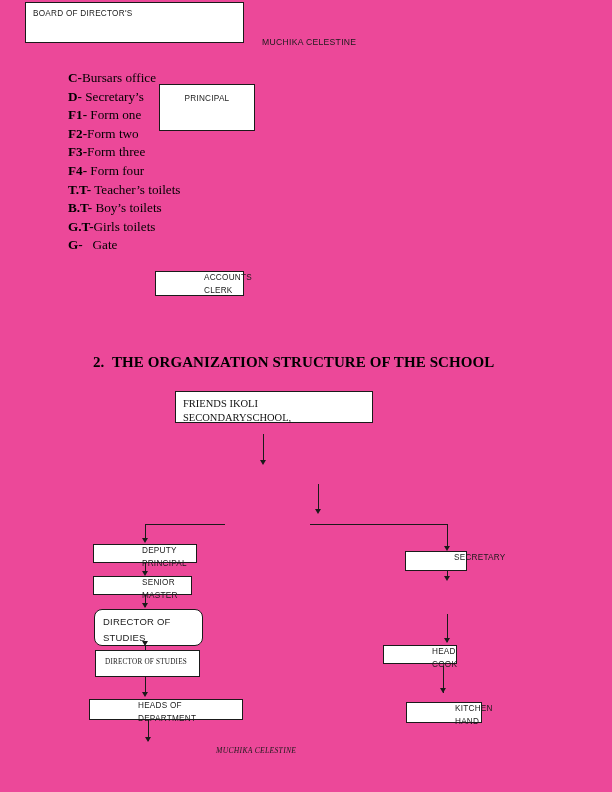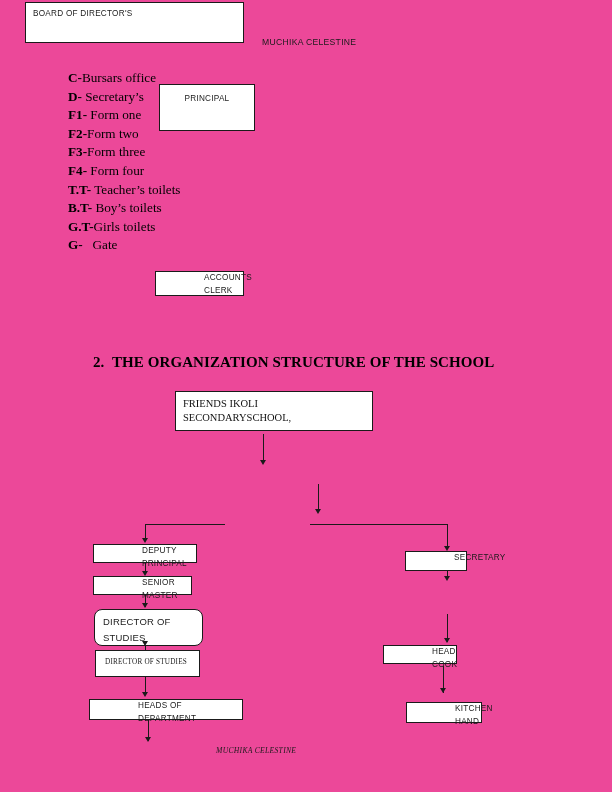--- a/index.html
+++ b/index.html
@@ -164,21 +164,21 @@
   <div class="box" style="left:159px; top:84px; width:96px; height:47px;">
     <div class="lbl-sans pad-center-top">PRINCIPAL</div>
   </div>
 
   <div class="box flexmid" style="left:155px; top:271px; width:89px; height:25px;">
     <span class="lbl-sans pad-mid">ACCOUNTS CLERK</span>
   </div>
 
   <div id="section-heading">2.  THE ORGANIZATION STRUCTURE OF THE SCHOOL</div>
 
-  <div class="box flextop" style="left:175px; top:391px; width:198px; height:40px;">
+  <div class="box flextop" style="left:175px; top:391px; width:198px; height:32px;">
     <span class="lbl-serif pad-tl">FRIENDS IKOLI
 SECONDARYSCHOOL,</span>
   </div>
 
   <div class="vline" style="left:263px; top:434px; height:28px;"></div>
   <div class="arrowhead" style="left:259.6px; top:460px;"></div>
 
   <div class="vline" style="left:318px; top:484px; height:27px;"></div>
   <div class="arrowhead" style="left:314.6px; top:509px;"></div>
 

